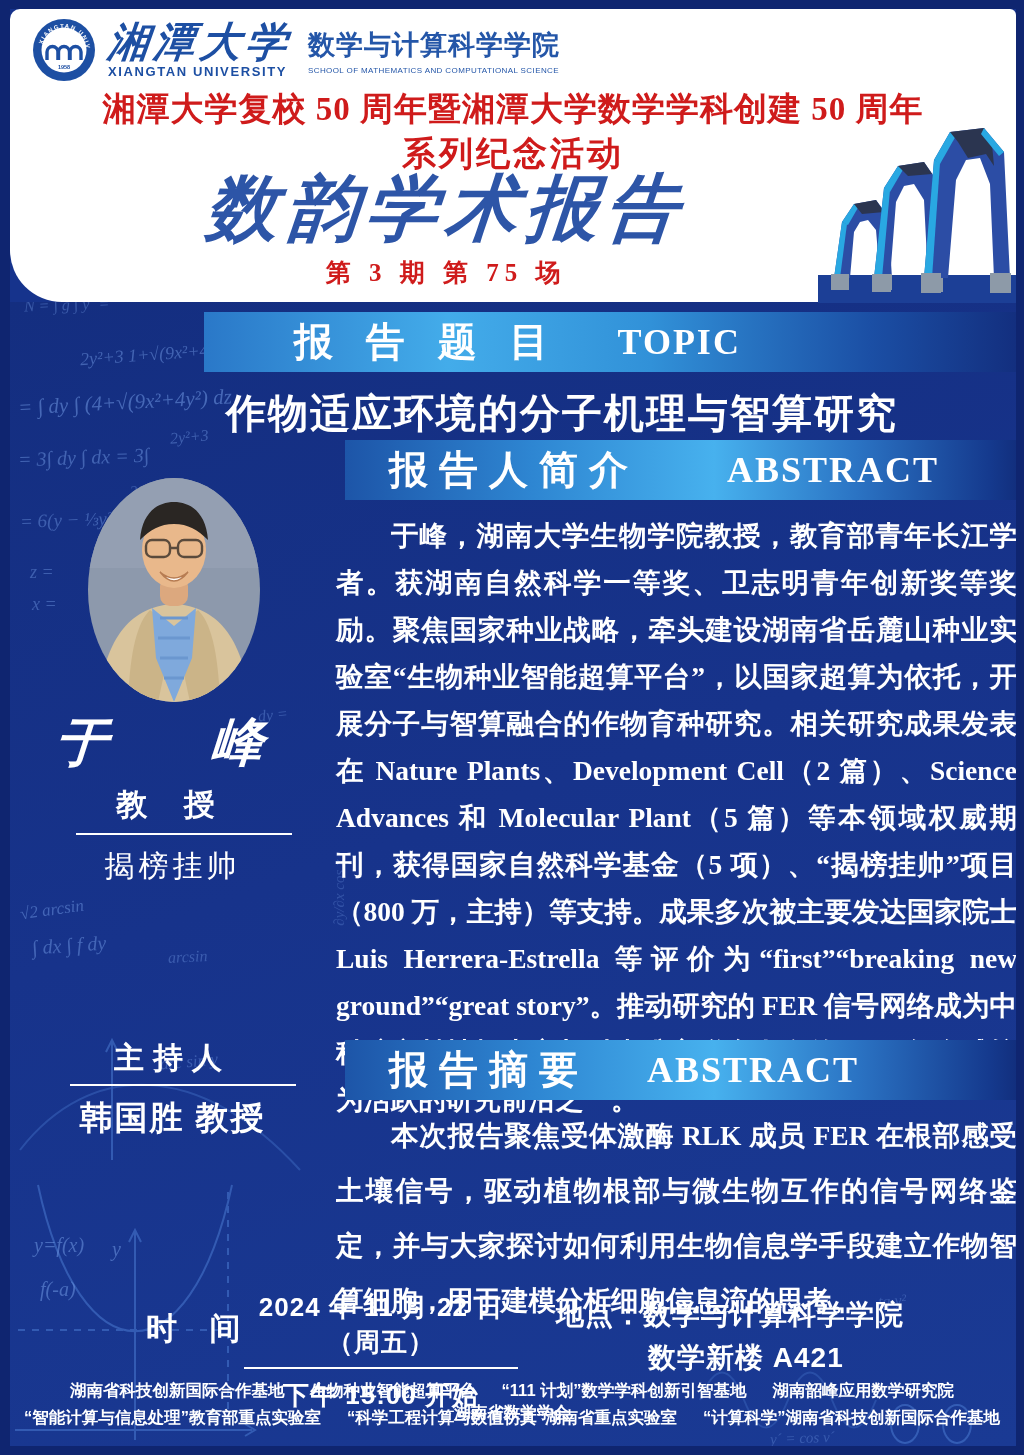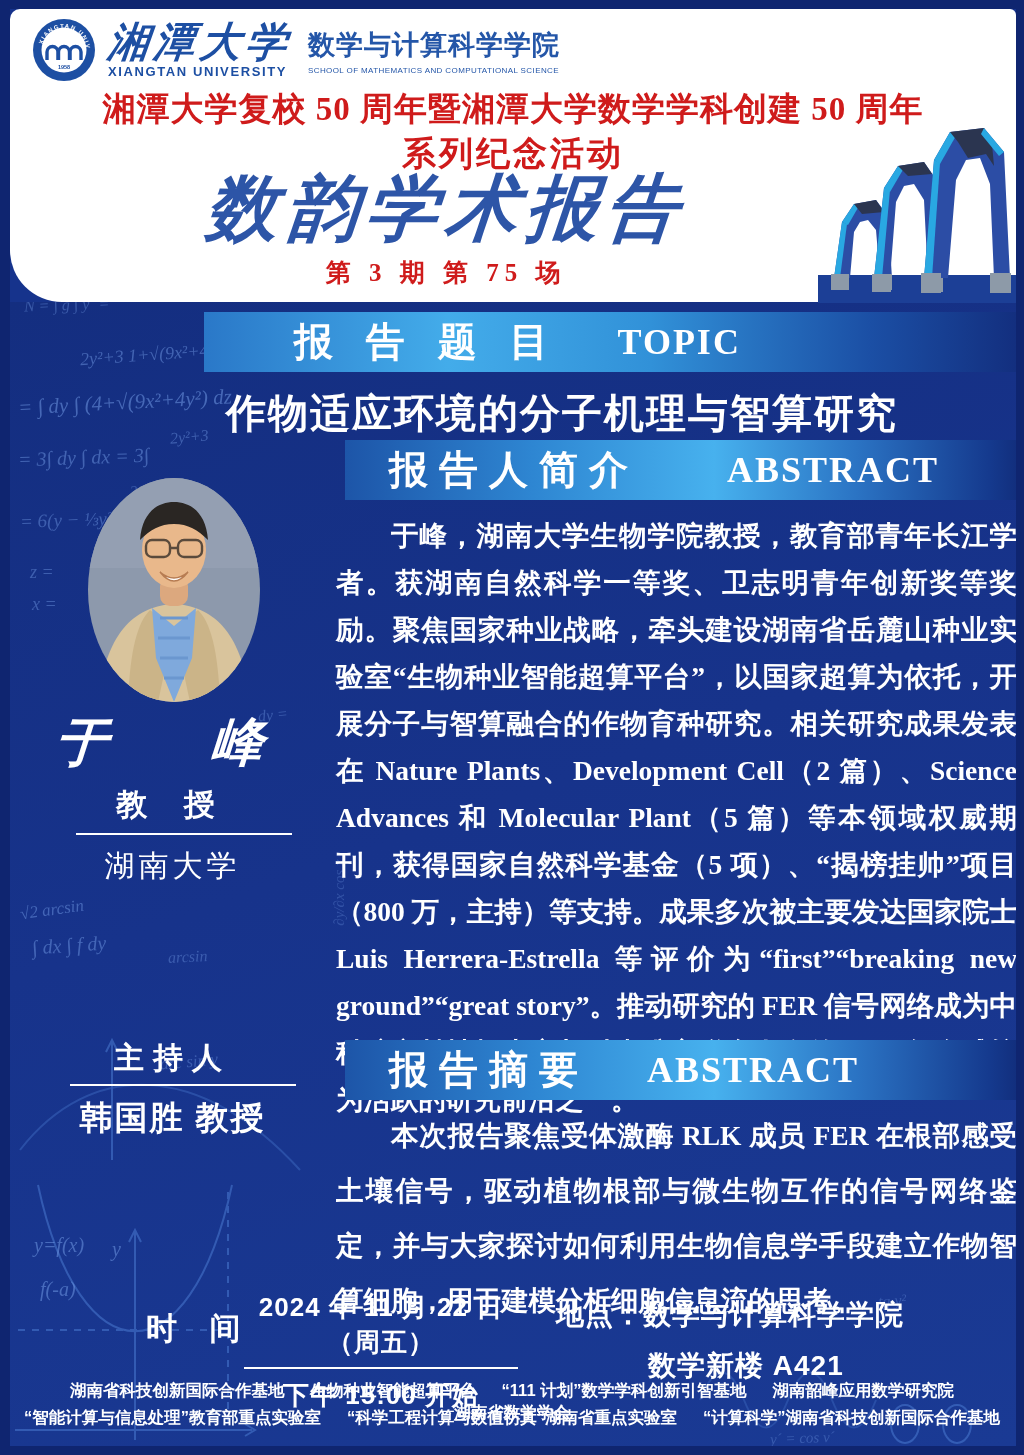--- a/index.html
+++ b/index.html
@@ -95,21 +95,21 @@
 
   
   #time-label{position:absolute;left:146px;top:1308px;font-size:31px;font-weight:bold;
     color:#fff;letter-spacing:12px;z-index:2;}
   #date-block{position:absolute;left:240px;top:1290px;width:282px;text-align:center;z-index:2;}
   #date-line{font-size:26px;font-weight:bold;color:#fff;letter-spacing:1px;}
   #date-underline{height:2px;background:#fff;margin:7px 4px 0 4px;}
   #start-line{font-size:26px;font-weight:bold;color:#fff;margin-top:9px;letter-spacing:1px;}
   #location-block{position:absolute;left:556px;top:1296px;z-index:2;}
   #location-line1{font-size:28px;font-weight:bold;color:#fff;letter-spacing:1px;}
-  #location-line2{font-size:28px;font-weight:bold;color:#fff;margin-top:13px;padding-left:92px;letter-spacing:1px;}
+  #location-line2{font-size:28px;font-weight:bold;color:#fff;margin-top:5px;padding-left:92px;letter-spacing:1px;}
 
   
   .footer-line{position:absolute;left:0;right:0;text-align:center;color:#fff;
     font-weight:bold;z-index:2;}
   #footer-line1{top:1380px;font-size:16.5px;}
   #footer-line2{top:1407px;font-size:16.5px;}
   .footer-line span{margin:0 13px;white-space:nowrap;}
 </style>
 </head>
 <body>
@@ -263,21 +263,21 @@
         <rect x="90" y="62" width="24" height="17" rx="6" fill="none" stroke="#5a4a3c" stroke-width="2.4"></rect>
         <path d="M82 70 H 90" stroke="#5a4a3c" stroke-width="2.4"></path>
 
         <path d="M72 94 Q 86 106 100 94 Q 86 112 72 94 Z" fill="#fff" stroke="#b77c52" stroke-width="1.5"></path>
       </g>
     </svg>
   </div>
   <div id="speaker-name">于　峰</div>
   <div id="speaker-title">教 授</div>
   <div id="divider1" class="divider"></div>
-  <div id="affiliation">湖南大学</div>
+  <div id="affiliation">揭榜挂帅</div>
 
   <div id="host-label">主持人</div>
   <div id="divider2" class="divider"></div>
   <div id="host-name">韩国胜  教授</div>
 
   <div id="abstract-banner" class="banner">
     <span class="cn">报告摘要</span>
     <span class="en">ABSTRACT</span>
   </div>
   <div id="abstract-text" class="para">本次报告聚焦受体激酶 RLK 成员 FER 在根部感受土壤信号，驱动植物根部与微生物互作的信号网络鉴定，并与大家探讨如何利用生物信息学手段建立作物智算细胞，用于建模分析细胞信息流的思考。</div>

